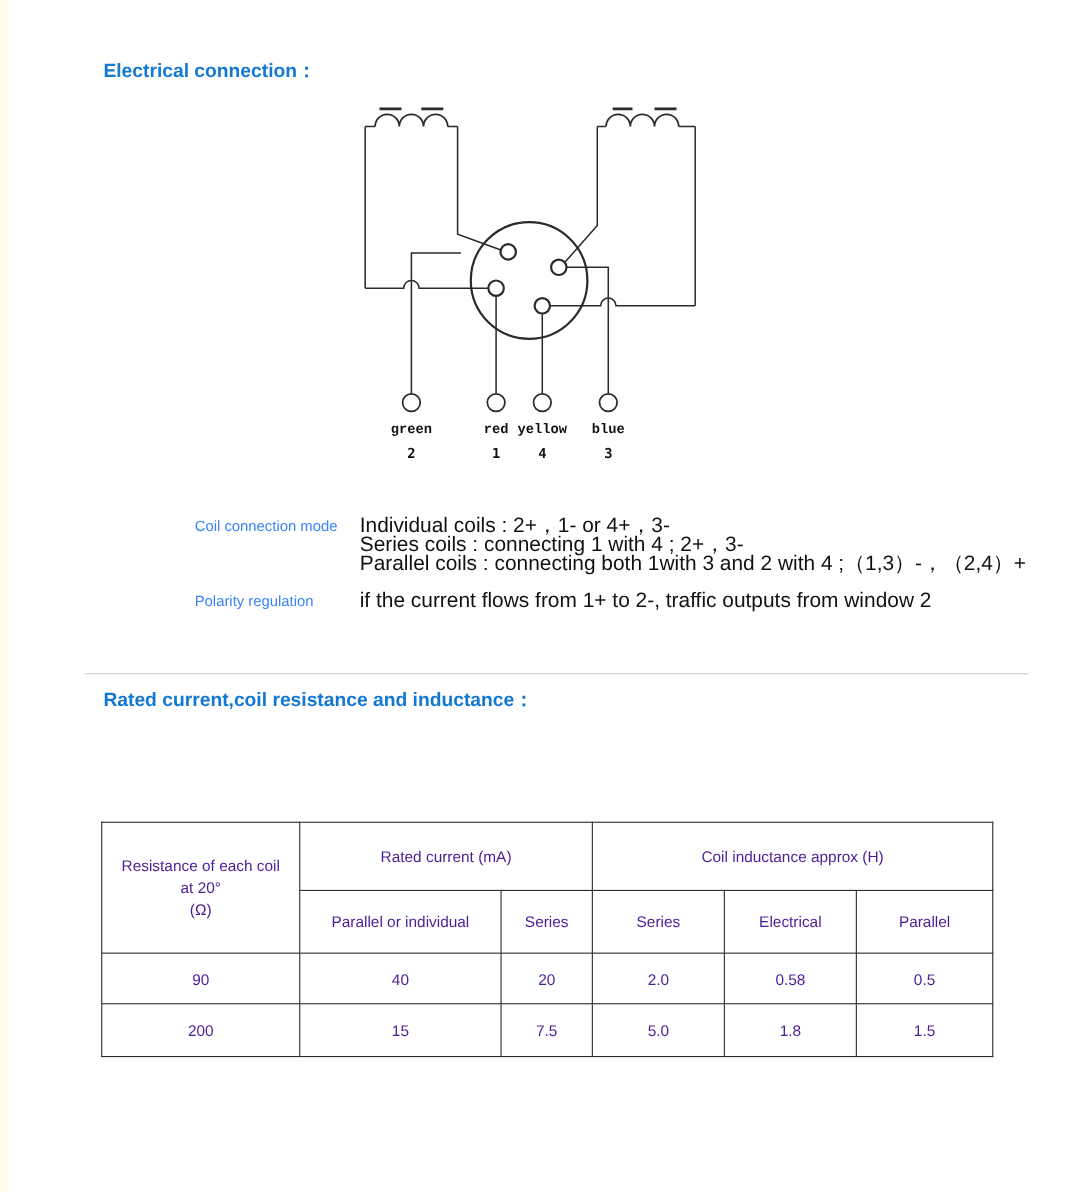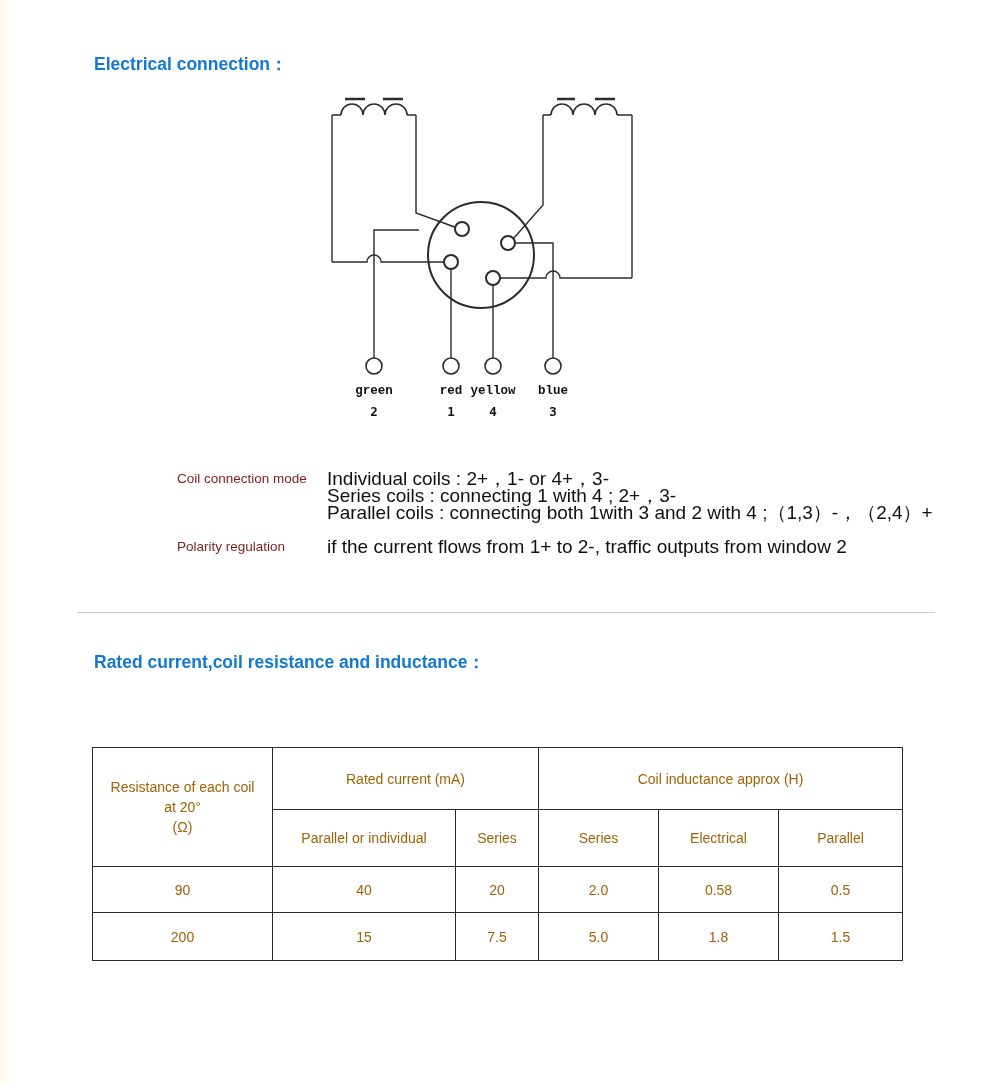--- a/index.html
+++ b/index.html
@@ -15,51 +15,51 @@
     position:absolute;left:0;top:0;width:7px;height:1084px;
     background:var(--edge-stripe,#fffbea);
   }
   .heading{
     position:absolute;left:94px;
     font-size:17.5px;font-weight:600;
     color:var(--accent-blue,#1278d2);
     white-space:nowrap;line-height:22px;
   }
   .heading-electrical{top:53px;}
-  .heading-rated{top:651px;}
+  .heading-rated{top:625px;}
   .diagram-svg{position:absolute;left:0;top:0;}
   .term-label{
     position:absolute;
     transform:translateX(-50%);
     font-family:Liberation Mono, monospace;
     font-weight:700;font-size:12.5px;color:#111;
     white-space:nowrap;
   }
   .term-number{
     position:absolute;
     transform:translateX(-50%);
     font-family:"DejaVu Sans Mono", monospace;
     font-weight:700;font-size:12.5px;color:#111;
   }
   .spec-label{
     position:absolute;left:177px;
-    font-size:13.5px;color:#7f1d1d;white-space:nowrap;line-height:17.2px;
+    font-size:13.5px;color:#3b82f6;white-space:nowrap;line-height:17.2px;
   }
   .spec-lines{
     position:absolute;left:327px;
     font-size:19px;color:#111;line-height:17.2px;white-space:nowrap;
   }
   .divider{
     position:absolute;left:77px;top:612px;width:858px;height:1px;
     background:var(--divider-gray,#c9c9c9);
   }
   .ratings-table{
     position:absolute;left:92px;top:747px;width:810px;
     border-collapse:collapse;table-layout:fixed;
-    font-size:14px;color:#a16207;
+    font-size:14px;color:#4c1d95;
   }
   .ratings-table td{
     border:1.5px solid #2b2b2b;
     text-align:center;vertical-align:middle;
     padding:0;
   }
   .row-group td{height:61px;}
   .row-sub td{height:56px;}
   .row-data1 td{height:45px;}
   .row-data2 td{height:47px;}

